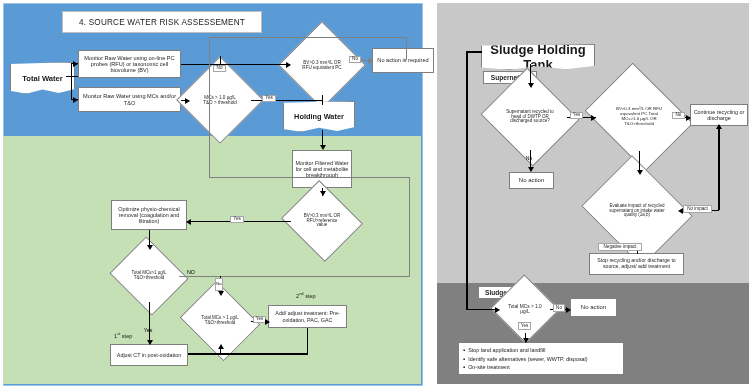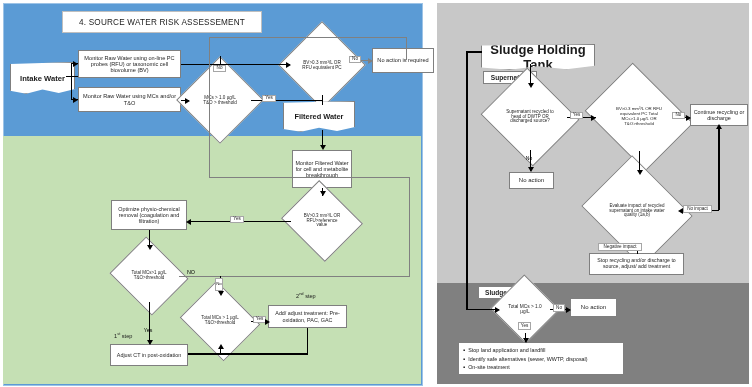--- a/index.html
+++ b/index.html
@@ -58,39 +58,39 @@
 </head>
 <body>
 
 <div id="canvas">
 
   <div class="panel" id="left-panel"></div>
   <div id="green-panel"></div>
 
   <div class="ttl" style="left:62px;top:11px;width:198px;height:20px;font-size:8.2px;">4. SOURCE WATER RISK ASSESSEMENT</div>
 
-  <div class="banner" style="left:10px;top:62px;width:63px;height:30px;font-size:7.6px;">Intake Water</div>
+  <div class="banner" style="left:10px;top:62px;width:63px;height:30px;font-size:7.6px;">Total Water</div>
 
   <div class="node" style="left:78px;top:50px;width:103px;height:28px;font-size:5.6px;">Monitor Raw Water using on-line PC probes (RFU) or taxonomic cell biovolume (BV)</div>
 
   <div class="node" style="left:78px;top:87px;width:103px;height:25px;font-size:5.6px;">Monitor Raw Water using MCs and/or T&amp;O</div>
 
   <div class="dia" style="left:189px;top:69px;width:62px;height:62px;">
     <div class="shape"></div>
     <div class="txt" style="font-size:4.6px;padding:0 11px;">MCs &gt; 1.0 µg/L T&amp;O &gt; threshold</div>
   </div>
 
   <div class="dia" style="left:291px;top:34px;width:62px;height:62px;">
     <div class="shape"></div>
     <div class="txt" style="font-size:4.6px;padding:0 11px;">BV&gt;0.3 mm³/L OR RFU equivalent PC</div>
   </div>
 
   <div class="node" style="left:372px;top:48px;width:62px;height:25px;font-size:5.6px;">No action is required</div>
 
-  <div class="banner" style="left:283px;top:101px;width:70px;height:29px;font-size:7.4px;">Filtered Water</div>
+  <div class="banner" style="left:283px;top:101px;width:70px;height:29px;font-size:7.4px;">Holding Water</div>
 
   <div class="ln" style="left:66px;top:76px;width:12px;height:1.2px;"></div>
   <div class="ln" style="left:71px;top:63px;width:1.2px;height:37px;"></div>
   <div class="ln" style="left:71px;top:63px;width:7px;height:1.2px;"></div>
   <div class="ln" style="left:71px;top:99px;width:7px;height:1.2px;"></div>
   <div class="arw r" style="left:73px;top:61px;"></div>
   <div class="arw r" style="left:73px;top:97px;"></div>
 
   <div class="ln" style="left:181px;top:63.5px;width:109px;height:1.5px;"></div>
   <div class="arw r" style="left:286px;top:61.5px;"></div>

